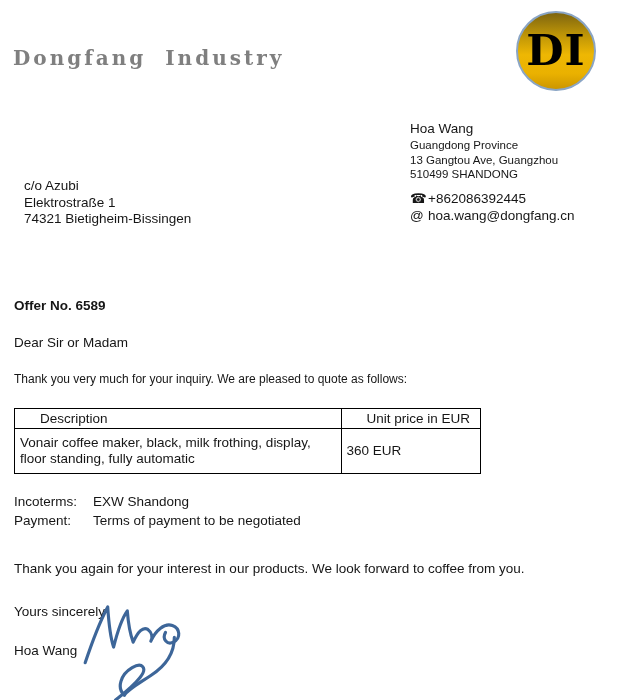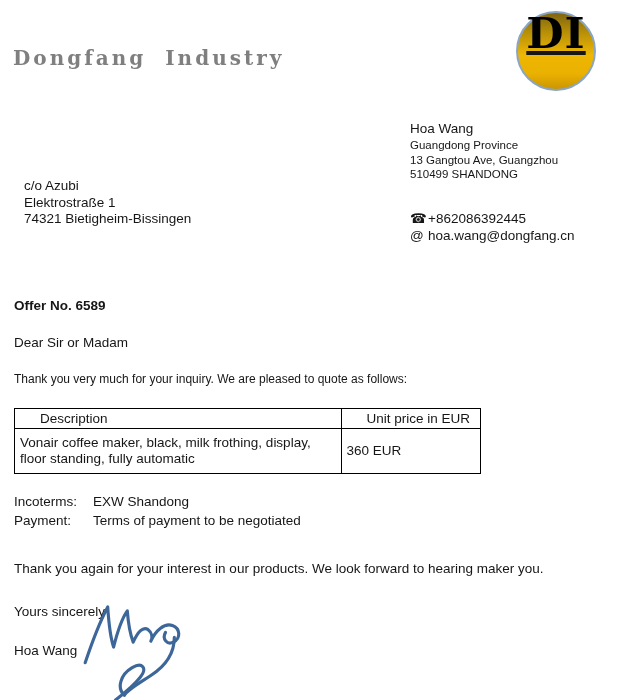--- a/index.html
+++ b/index.html
@@ -22,37 +22,37 @@
     letter-spacing: 3px;
     word-spacing: 9px;
     color: #7f7f7f;
   }
   .logo {
     left: 516px; top: 11px;
     width: 76px; height: 76px;
     border-radius: 50%;
     border: 2px solid #8aa5c5;
     background: linear-gradient(180deg, #7e650f 0%, #b68f08 25%, #eeb703 55%, #eab100 80%, #cc9600 100%);
-    display: flex; align-items: flex-start; justify-content: center; text-decoration: underline;
+    display: flex; align-items: center; justify-content: center;
   }
   .logo-text {
     font-family: "DejaVu Serif", serif;
     font-weight: bold;
     font-size: 43px;
     line-height: 1;
     color: #000000;
     letter-spacing: 1px;
     transform: translateY(-1px);
   }
 
   
   .sender { left: 410px; top: 120px; }
   .sender-name { font-size: 13.5px; line-height: 18px; }
   .sender-line { font-size: 11.5px; line-height: 14.5px; }
-  .sender-contacts { margin-top: 28px; font-size: 13.5px; }
+  .sender-contacts { margin-top: 8px; font-size: 13.5px; }
   .contact-row { line-height: 17.5px; }
   .contact-icon { display: inline-block; width: 18px; }
 
   
   .recipient { left: 24px; top: 178px; font-size: 13.5px; }
   .recipient div { line-height: 16.5px; }
 
   
   .subject { left: 14px; top: 298px; font-size: 13.5px; font-weight: bold; text-align: center; }
   .salutation { left: 14px; top: 335px; font-size: 13.5px; }
@@ -139,21 +139,21 @@
   <div class="terms-row">
     <span class="terms-label">Incoterms:</span>
     <span>EXW Shandong</span>
   </div>
   <div class="terms-row">
     <span class="terms-label">Payment:</span>
     <span>Terms of payment to be negotiated</span>
   </div>
 </div>
 
-<div class="abs closing">Thank you again for your interest in our products. We look forward to hearing maker you.</div>
+<div class="abs closing">Thank you again for your interest in our products. We look forward to coffee from you.</div>
 <div class="abs valediction">Yours sincerely</div>
 <div class="abs signer">Hoa Wang</div>
 
 <div class="abs signature-wrap">
   <svg width="120" height="98" viewBox="0 0 120 100">
     <g fill="none" stroke="#3d6699" stroke-width="3.2" stroke-linecap="round" stroke-linejoin="round">
       <path d="M2,62 C8,44 16,22 25,5 C26,20 27,34 31,46 C35,30 40,16 45,9 C46,22 48,33 51,41 C56,30 61,25 66,28 C70,31 71,36 69,40 C74,29 83,21 91,24 C99,27 100,37 92,41 C86,44 80,38 84,31"></path>
       <path d="M93,36 C93,54 83,66 69,75 C57,83 46,89 42,95"></path>
       <path d="M42,95 C34,88 38,74 50,67 C60,61 66,67 58,77 C51,86 42,93 33,100"></path>
     </g>

